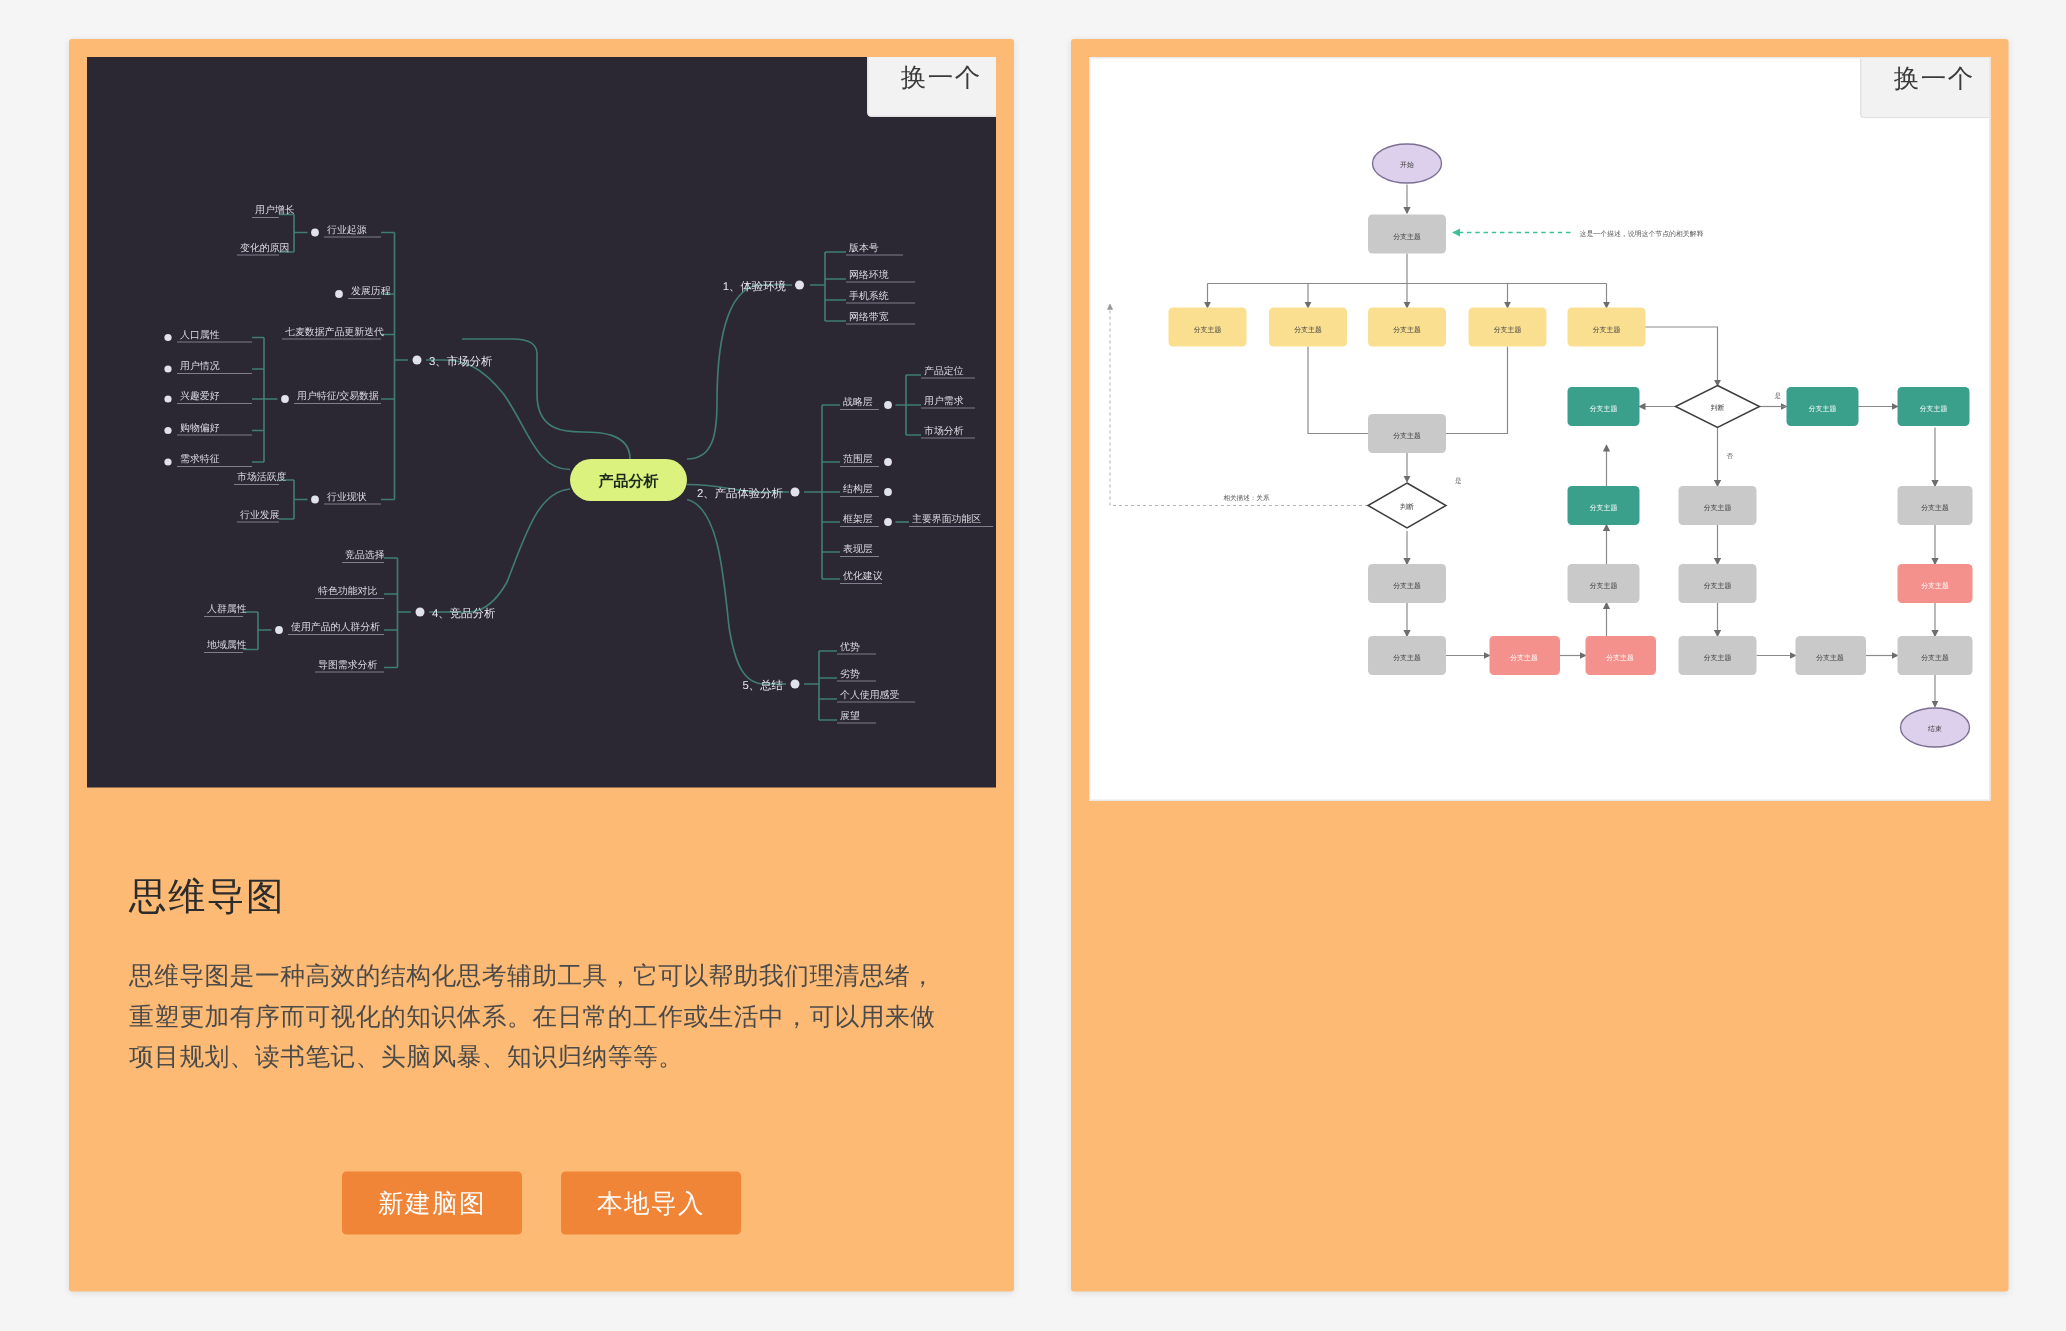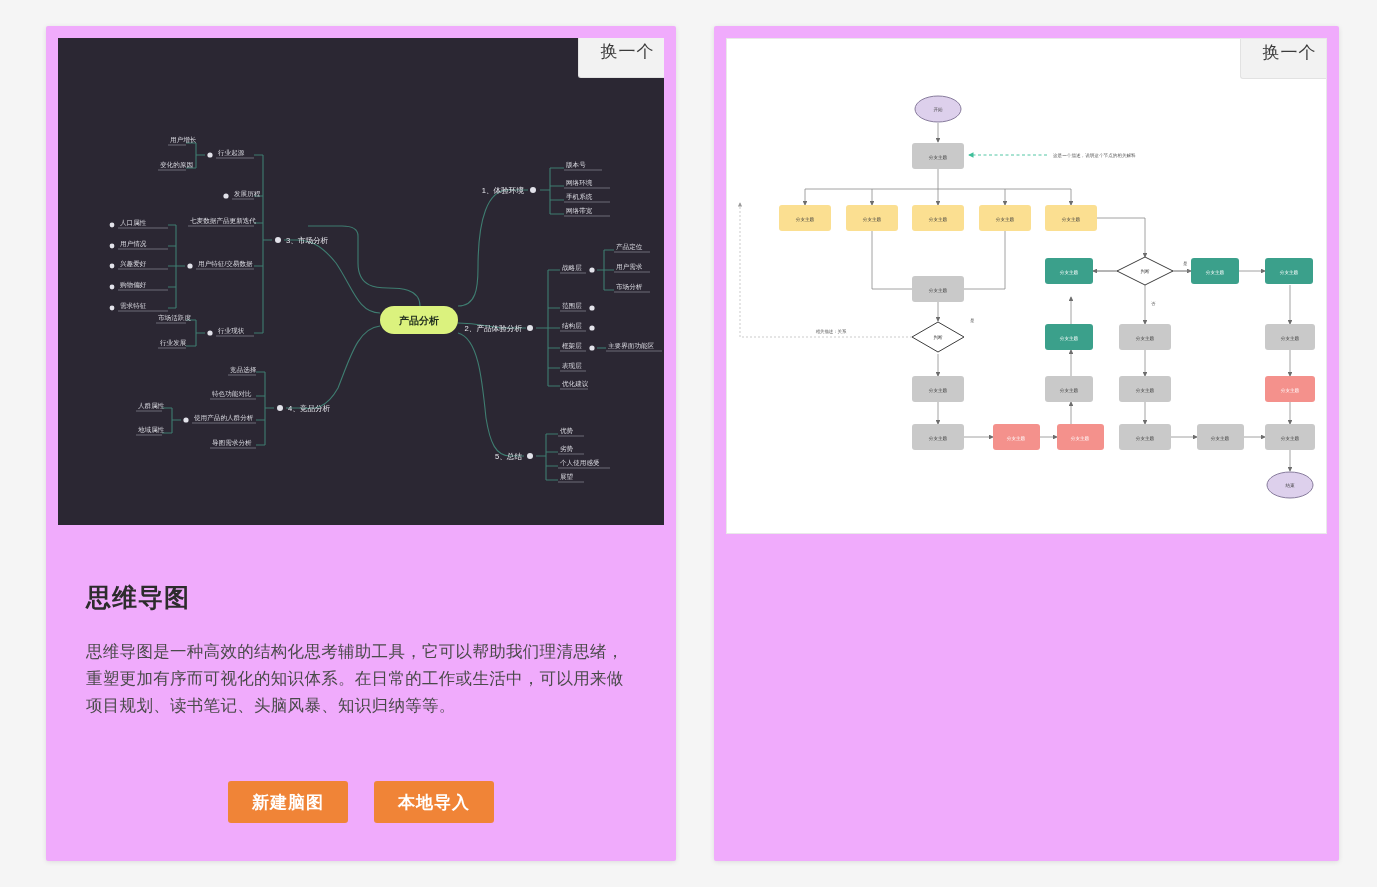--- a/index.html
+++ b/index.html
@@ -14,21 +14,21 @@
     position:relative;
     width:1377px; height:887px;
     background:#f5f5f5;
     display:flex;
     gap:38px;
     padding:26px 46px;
   }
   
   .card{
     position:relative;
-    background:#f0abfc;
+    background:#fdba74;
     border-radius:2px;
     box-shadow:0 1px 5px rgba(0,0,0,.10);
     display:flex;
     flex-direction:column;
     gap:30px;
   }
   .card-mind{ width:630px; }
   .card-flow{ width:625px; }
 
   .preview{
@@ -54,21 +54,21 @@
     z-index:6;
     letter-spacing:1px;
   }
 
   .body{
     padding:26px 40px 0 40px;
     flex:1;
   }
   .card-title{
     font-size:25px;
-    font-weight:bold;
+    font-weight:normal;
     color:#2c2c2c;
     letter-spacing:1px;
     margin-bottom:24px;
   }
   .card-desc{
     font-size:16.5px;
     line-height:27px;
     color:#4a4a4a;
     letter-spacing:.3px;
   }
@@ -83,21 +83,20 @@
     color:#fff;
     border:none;
     border-radius:3px;
     font-size:17px;
     padding:0 24px;
     height:42px;
     min-width:118px;
     cursor:pointer;
     letter-spacing:1px;
     font-family:inherit;
-    font-weight:bold;
   }
 
   
   .mm-label{ font-size:6.6px; fill:#dcdce3; font-family:"Liberation Sans",sans-serif;}
   .mm-label-b{ font-size:7.6px; fill:#e8e8ee; font-family:"Liberation Sans",sans-serif;}
   .mm-root{ font-size:10px; fill:#1d2b1d; font-weight:bold; font-family:"Liberation Sans",sans-serif;}
   .mm-line{ stroke:#3f7d71; stroke-width:1.1; fill:none; }
   .mm-ul{ stroke:#7e7e8c; stroke-width:.8; }
   .mm-dot{ fill:#e2e2ea; }
 

